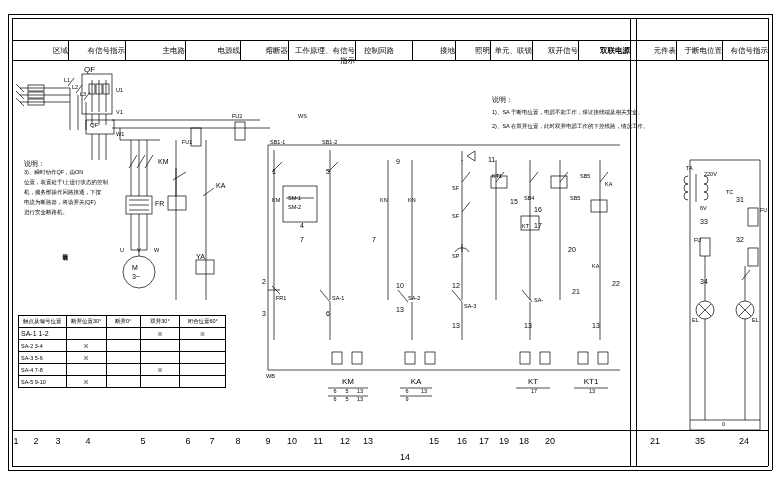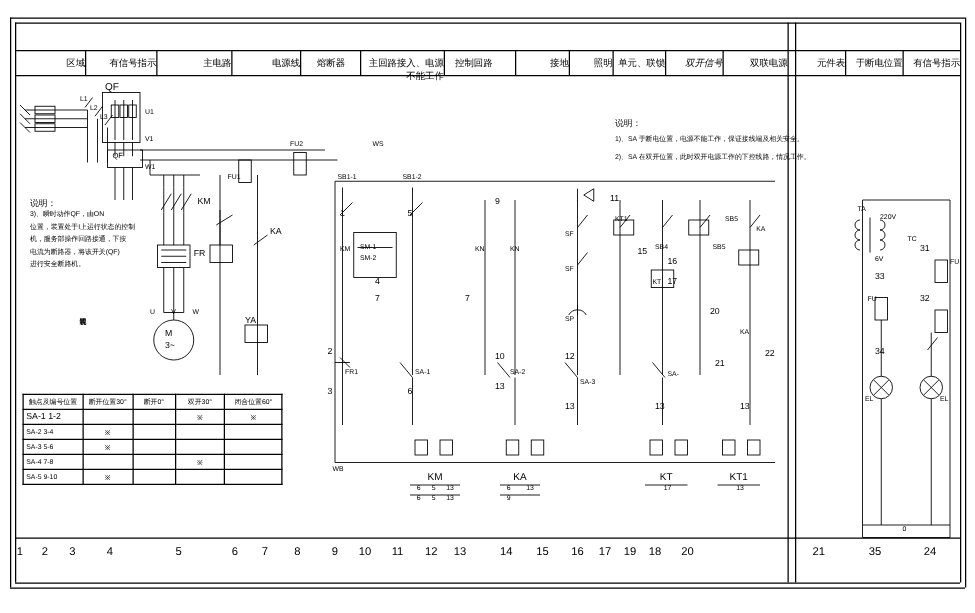--- a/index.html
+++ b/index.html
@@ -52,46 +52,46 @@
   <div class="ln vl" style="left:490px;top:40px;height:20px;"></div>
   <div class="ln vl" style="left:532px;top:40px;height:20px;"></div>
   <div class="ln vl" style="left:578px;top:40px;height:20px;"></div>
   <div class="ln vl" style="left:676px;top:40px;height:20px;"></div>
   <div class="ln vl" style="left:722px;top:40px;height:20px;"></div>
 
   <div class="hdr" style="left:12px;width:56px;">区域</div>
   <div class="hdr" style="left:68px;width:57px;">有信号指示</div>
   <div class="hdr" style="left:125px;width:60px;">主电路</div>
   <div class="hdr" style="left:185px;width:55px;">电源线</div>
-  <div class="hdr" style="left:228px;width:48px;">熔断器</div>
-  <div class="hdr" style="left:288px;width:67px;">主回路接入、电源不能工作</div>
+  <div class="hdr" style="left:240px;width:48px;">熔断器</div>
+  <div class="hdr" style="left:288px;width:67px;">工作原理、有信号指示</div>
   <div class="hdr" style="left:337px;width:57px;">控制回路</div>
   <div class="hdr" style="left:412px;width:43px;">接地</div>
   <div class="hdr" style="left:455px;width:35px;">照明</div>
   <div class="hdr" style="left:490px;width:42px;">单元、联锁</div>
-  <div class="hdr" style="left:532px;width:46px;font-style:italic;">双开信号</div>
-  <div class="hdr" style="left:578px;width:52px;">双联电源</div>
+  <div class="hdr" style="left:532px;width:46px;">双开信号</div>
+  <div class="hdr" style="left:578px;width:52px;font-weight:bold;">双联电源</div>
   <div class="hdr" style="left:636px;width:40px;">元件表</div>
   <div class="hdr" style="left:676px;width:46px;">于断电位置</div>
   <div class="hdr" style="left:722px;width:46px;">有信号指示</div>
 
   <div class="botn" style="left:6px;width:20px;">1</div>
   <div class="botn" style="left:26px;width:20px;">2</div>
   <div class="botn" style="left:48px;width:20px;">3</div>
   <div class="botn" style="left:78px;width:20px;">4</div>
   <div class="botn" style="left:133px;width:20px;">5</div>
   <div class="botn" style="left:178px;width:20px;">6</div>
   <div class="botn" style="left:202px;width:20px;">7</div>
   <div class="botn" style="left:228px;width:20px;">8</div>
   <div class="botn" style="left:258px;width:20px;">9</div>
   <div class="botn" style="left:282px;width:20px;">10</div>
   <div class="botn" style="left:308px;width:20px;">11</div>
   <div class="botn" style="left:335px;width:20px;">12</div>
   <div class="botn" style="left:358px;width:20px;">13</div>
-  <div class="botn" style="left:395px;width:20px;">14</div>
+  <div class="botn" style="left:395px;width:20px;margin-top:16px;">14</div>
   <div class="botn" style="left:424px;width:20px;">15</div>
   <div class="botn" style="left:452px;width:20px;">16</div>
   <div class="botn" style="left:474px;width:20px;">17</div>
   <div class="botn" style="left:494px;width:20px;">19</div>
   <div class="botn" style="left:514px;width:20px;">18</div>
   <div class="botn" style="left:540px;width:20px;">20</div>
   <div class="botn" style="left:645px;width:20px;">21</div>
   <div class="botn" style="left:690px;width:20px;">35</div>
   <div class="botn" style="left:734px;width:20px;">24</div>
 

